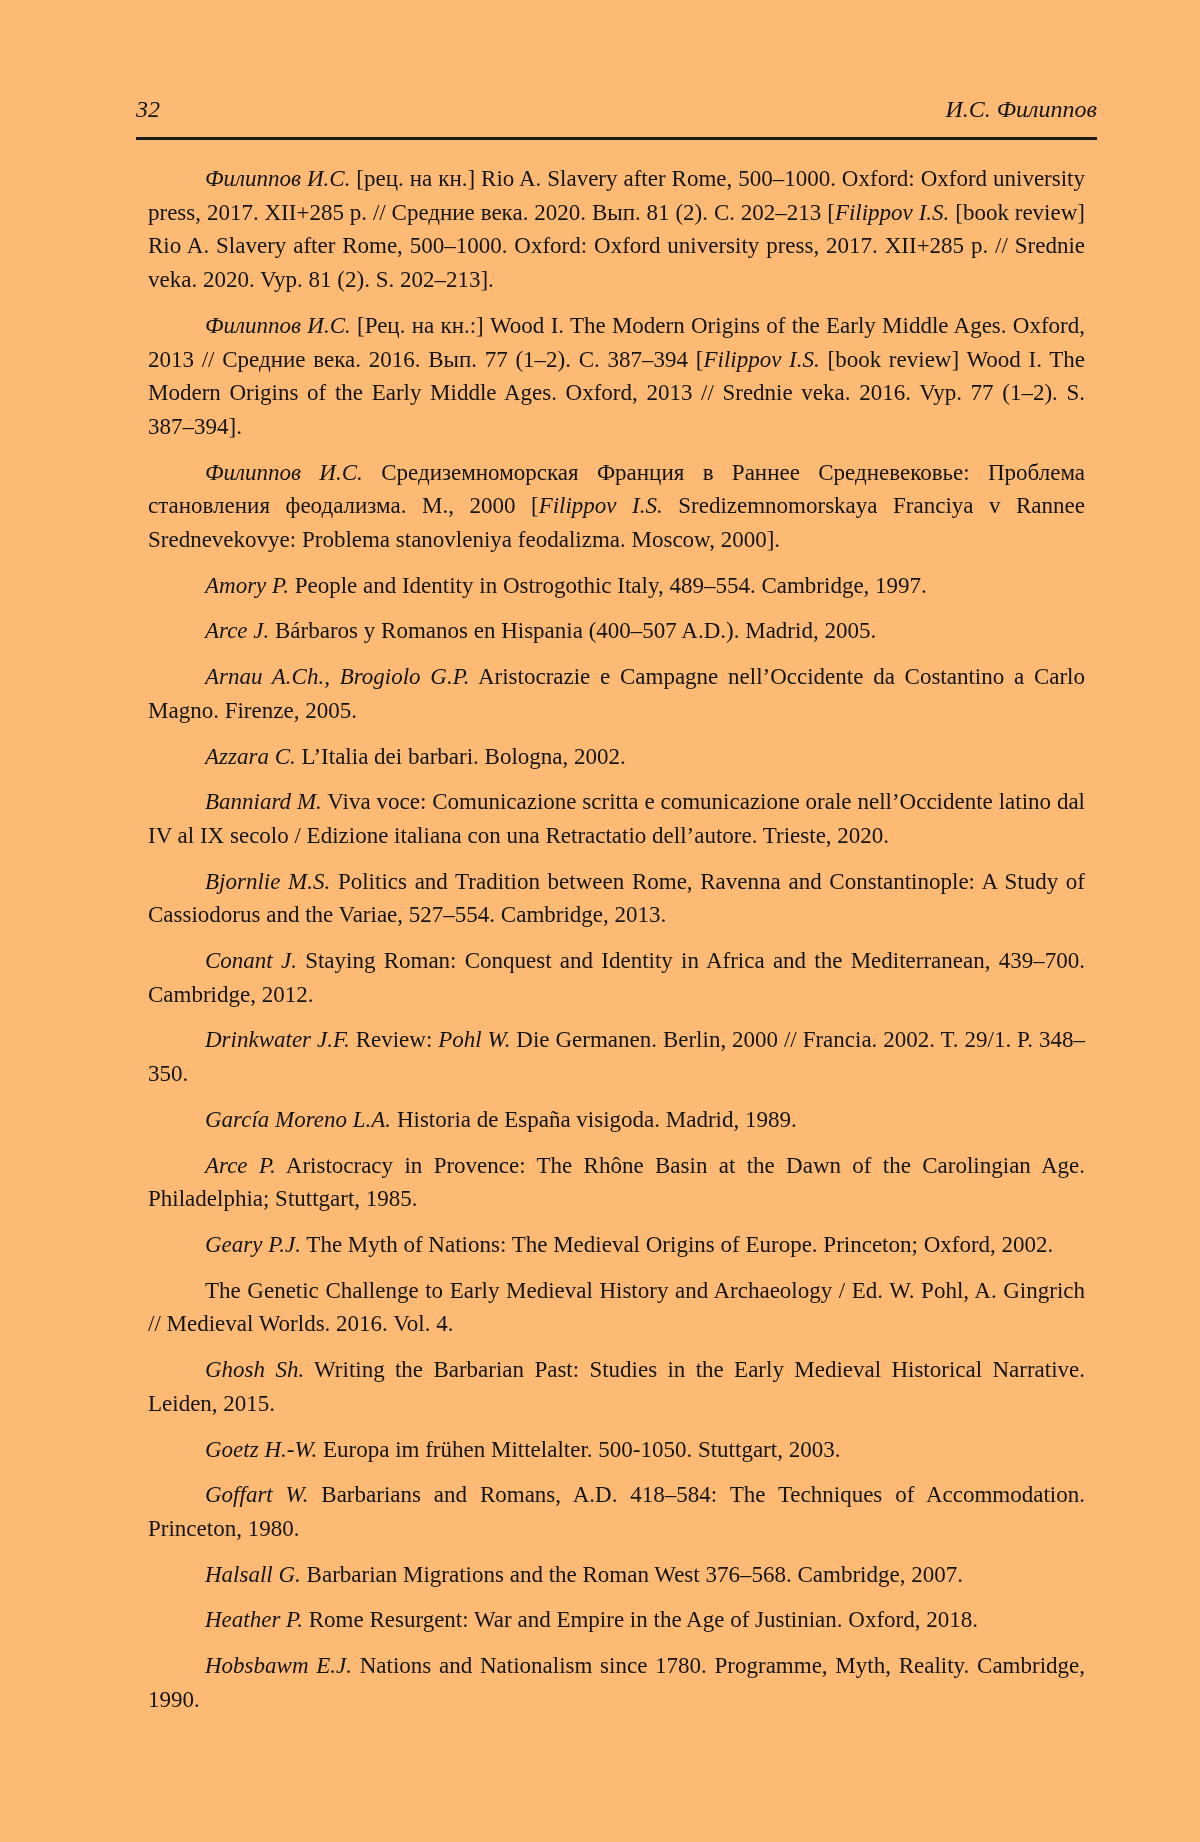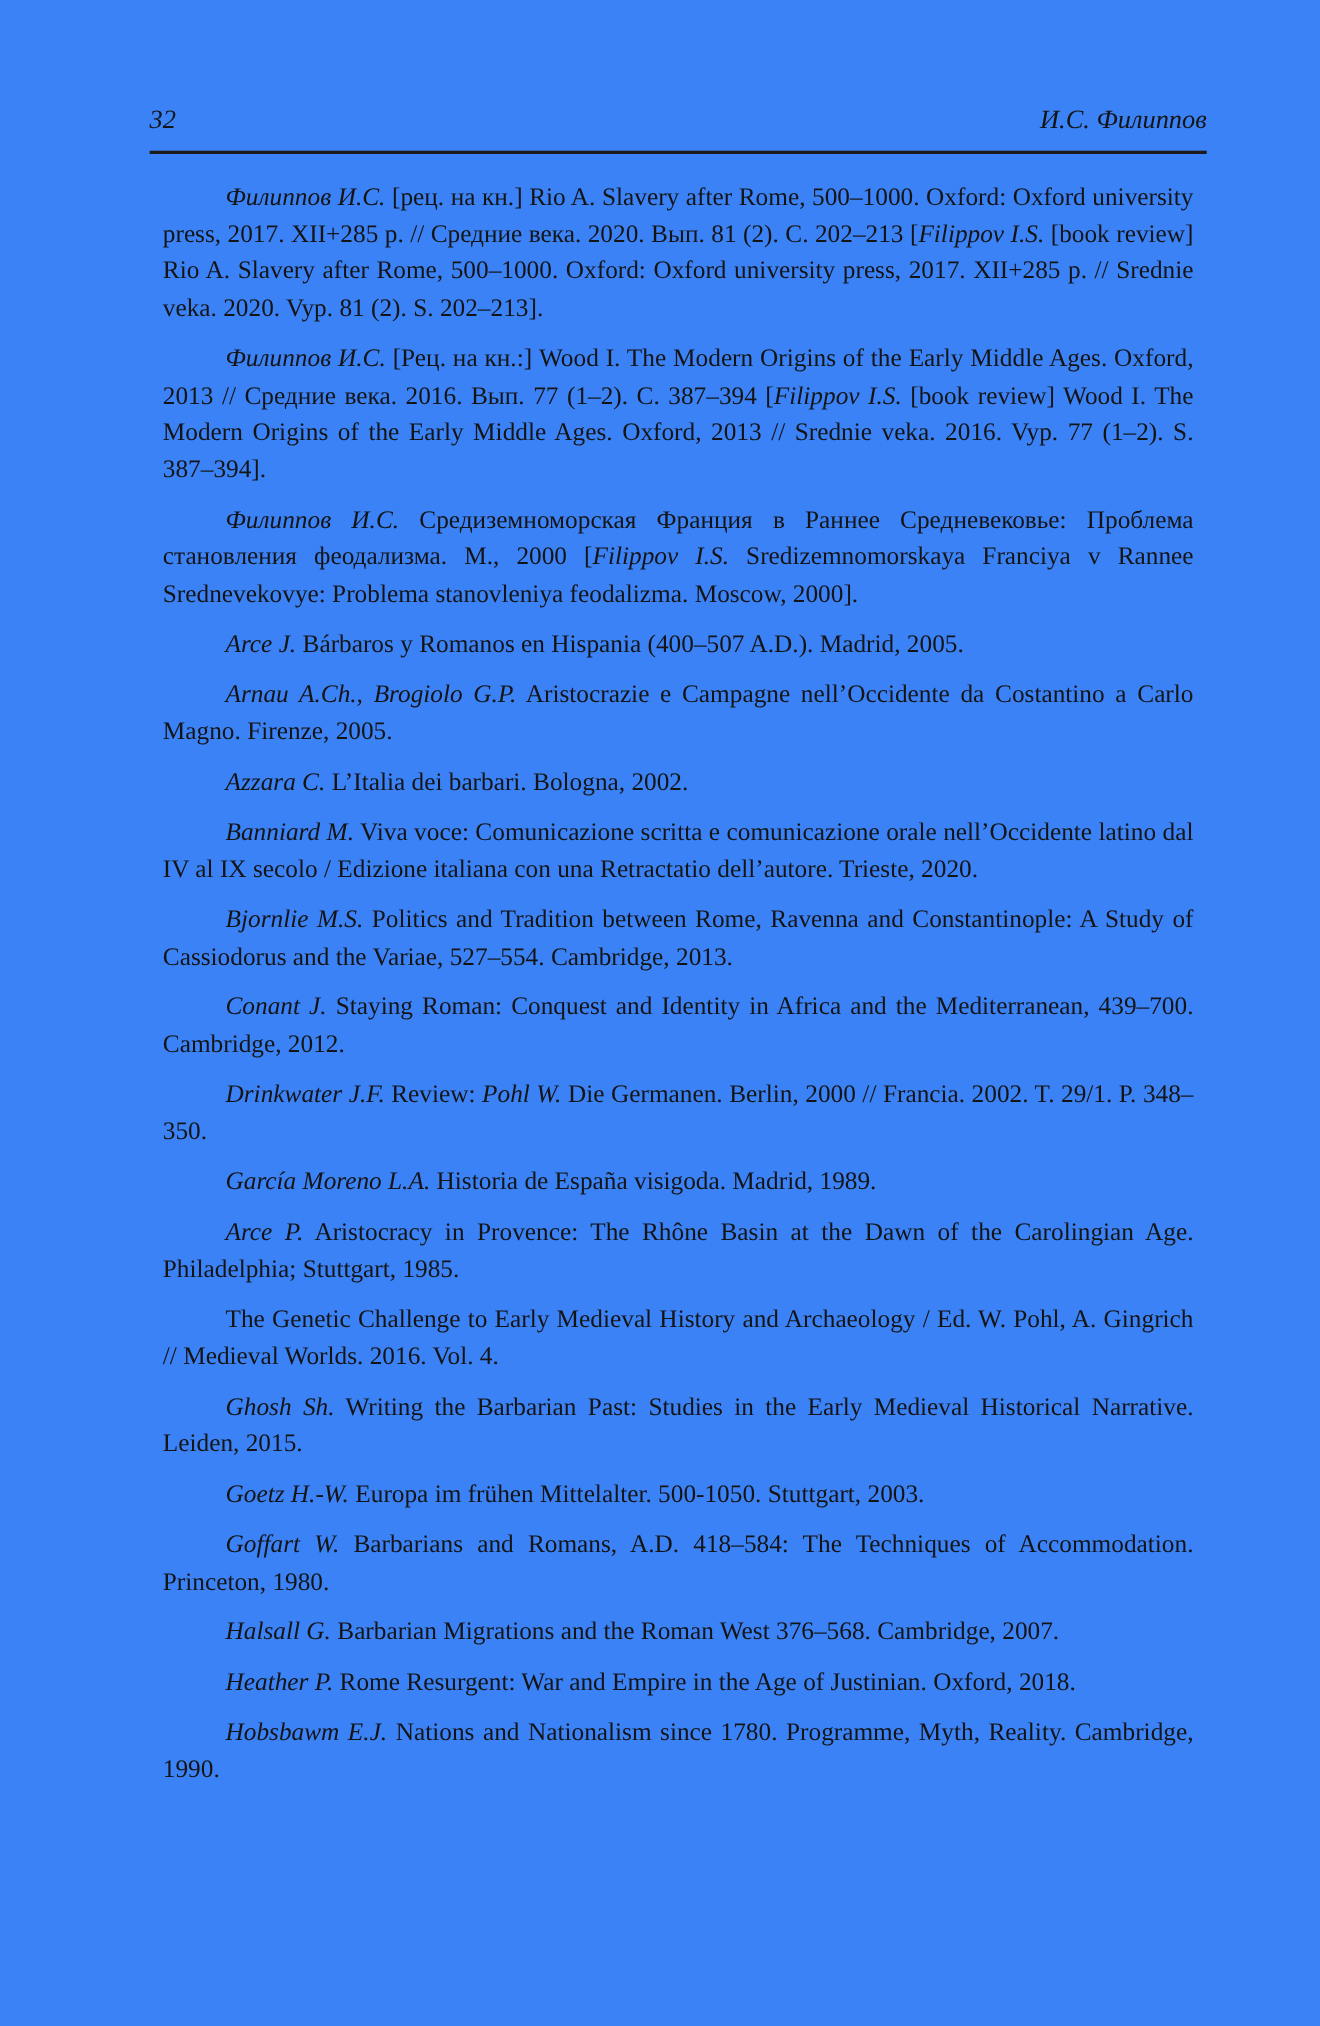--- a/index.html
+++ b/index.html
@@ -4,21 +4,21 @@
 <style>
   html, body {
     margin: 0;
     padding: 0;
     background: #ffffff;
   }
   .sheet {
     position: relative;
     width: 1200px;
     height: 1842px;
-    background: #3b82f6;
+    background: #fdba74;
     font-family: "Liberation Serif", "DejaVu Serif", serif;
     color: #141414;
     overflow: hidden;
   }
   .page-header {
     position: absolute;
     left: 136px;
     top: 94px;
     width: 961px;
     height: 34px;
@@ -70,29 +70,31 @@
 <div class="sheet">
   <div class="page-header">
     <span class="page-number">32</span>
     <span class="running-title">И.С. Филиппов</span>
   </div>
   <div class="header-rule"></div>
   <div class="content">
       <p class="ref"><span class="it">Филиппов И.С.</span><span class=""> [рец. на кн.] Rio A. Slavery after Rome, 500–1000. Oxford: Oxford university press, 2017. XII+285 p. // Средние века. 2020. Вып. 81 (2). С. 202–213 [</span><span class="it">Filippov I.S.</span><span class=""> [book review] Rio A. Slavery after Rome, 500–1000. Oxford: Oxford university press, 2017. XII+285 p. // Srednie veka. 2020. Vyp. 81 (2). S. 202–213].</span></p>
       <p class="ref"><span class="it">Филиппов И.С.</span><span class=""> [Рец. на кн.:] Wood I. The Modern Origins of the Early Middle Ages. Oxford, 2013 // Средние века. 2016. Вып. 77 (1–2). С. 387–394 [</span><span class="it">Filippov I.S.</span><span class=""> [book review] Wood I. The Modern Origins of the Early Middle Ages. Oxford, 2013 // Srednie veka. 2016. Vyp. 77 (1–2). S. 387–394].</span></p>
       <p class="ref"><span class="it">Филиппов И.С.</span><span class=""> Средиземноморская Франция в Раннее Средневековье: Проблема становления феодализма. М., 2000 [</span><span class="it">Filippov I.S.</span><span class=""> Sredizemnomorskaya Franciya v Rannee Srednevekovye: Problema stanovleniya feodalizma. Moscow, 2000].</span></p>
+      <p class="ref"><span class="it">Amory P.</span><span class=""> People and Identity in Ostrogothic Italy, 489–554. Cambridge, 1997.</span></p>
       <p class="ref"><span class="it">Arce J.</span><span class=""> Bárbaros y Romanos en Hispania (400–507 A.D.). Madrid, 2005.</span></p>
       <p class="ref"><span class="it">Arnau A.Ch., Brogiolo G.P.</span><span class=""> Aristocrazie e Campagne nell’Occidente da Costantino a Carlo Magno. Firenze, 2005.</span></p>
       <p class="ref"><span class="it">Azzara C.</span><span class=""> L’Italia dei barbari. Bologna, 2002.</span></p>
       <p class="ref"><span class="it">Banniard M.</span><span class=""> Viva voce: Comunicazione scritta e comunicazione orale nell’Occidente latino dal IV al IX secolo / Edizione italiana con una Retractatio dell’autore. Trieste, 2020.</span></p>
       <p class="ref"><span class="it">Bjornlie M.S.</span><span class=""> Politics and Tradition between Rome, Ravenna and Constantinople: A Study of Cassiodorus and the Variae, 527–554. Cambridge, 2013.</span></p>
       <p class="ref"><span class="it">Conant J.</span><span class=""> Staying Roman: Conquest and Identity in Africa and the Mediterranean, 439–700. Cambridge, 2012.</span></p>
       <p class="ref"><span class="it">Drinkwater J.F.</span><span class=""> Review: </span><span class="it">Pohl W.</span><span class=""> Die Germanen. Berlin, 2000 // Francia. 2002. T. 29/1. P. 348–350.</span></p>
       <p class="ref"><span class="it">García Moreno L.A.</span><span class=""> Historia de España visigoda. Madrid, 1989.</span></p>
       <p class="ref"><span class="it">Arce P.</span><span class=""> Aristocracy in Provence: The Rhône Basin at the Dawn of the Carolingian Age. Philadelphia; Stuttgart, 1985.</span></p>
+      <p class="ref"><span class="it">Geary P.J.</span><span class=""> The Myth of Nations: The Medieval Origins of Europe. Princeton; Oxford, 2002.</span></p>
       <p class="ref"><span class="">The Genetic Challenge to Early Medieval History and Archaeology / Ed. W. Pohl, A. Gingrich // Medieval Worlds. 2016. Vol. 4.</span></p>
       <p class="ref"><span class="it">Ghosh Sh.</span><span class=""> Writing the Barbarian Past: Studies in the Early Medieval Historical Narrative. Leiden, 2015.</span></p>
       <p class="ref"><span class="it">Goetz H.-W.</span><span class=""> Europa im frühen Mittelalter. 500-1050. Stuttgart, 2003.</span></p>
       <p class="ref"><span class="it">Goffart W.</span><span class=""> Barbarians and Romans, A.D. 418–584: The Techniques of Accommodation. Princeton, 1980.</span></p>
       <p class="ref"><span class="it">Halsall G.</span><span class=""> Barbarian Migrations and the Roman West 376–568. Cambridge, 2007.</span></p>
       <p class="ref"><span class="it">Heather P.</span><span class=""> Rome Resurgent: War and Empire in the Age of Justinian. Oxford, 2018.</span></p>
       <p class="ref"><span class="it">Hobsbawm E.J.</span><span class=""> Nations and Nationalism since 1780. Programme, Myth, Reality. Cambridge, 1990.</span></p>
     </div>
 </div>
 

